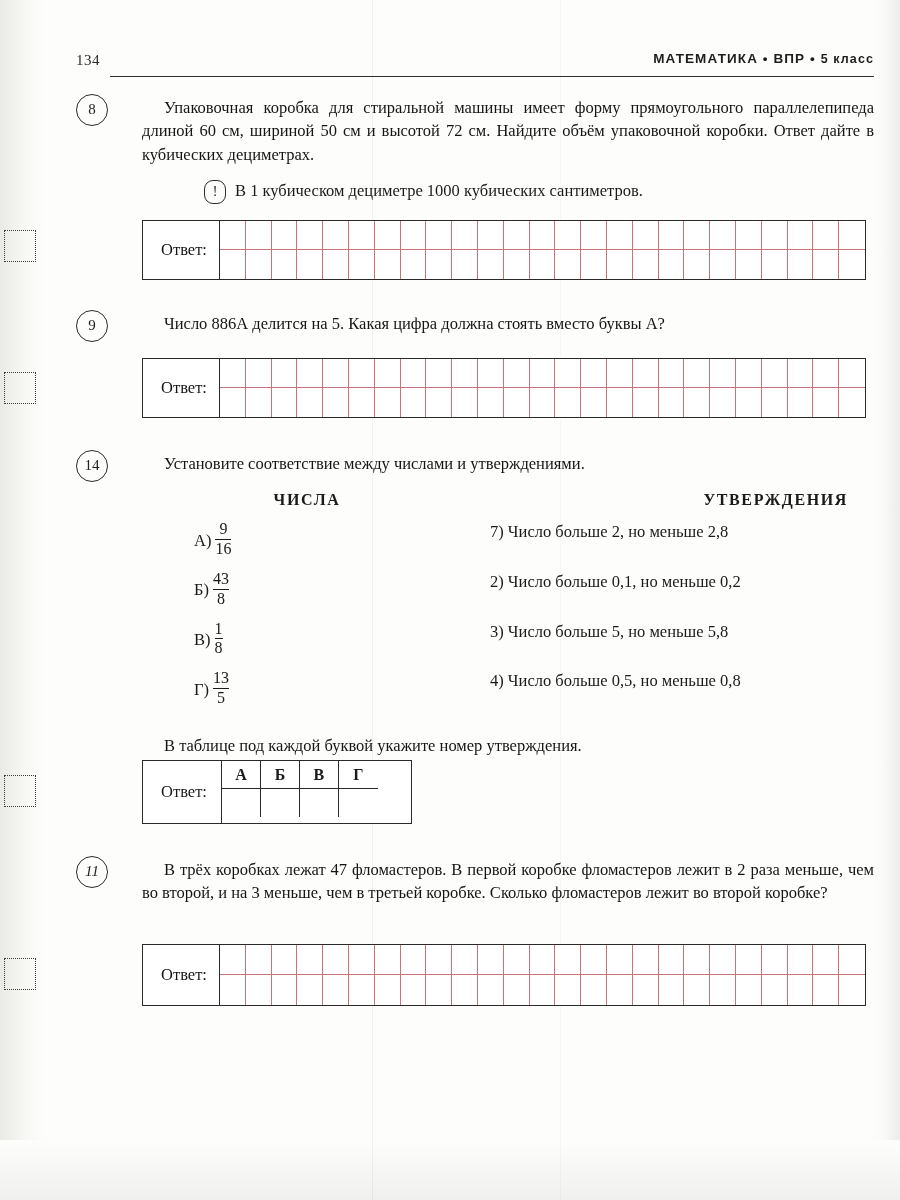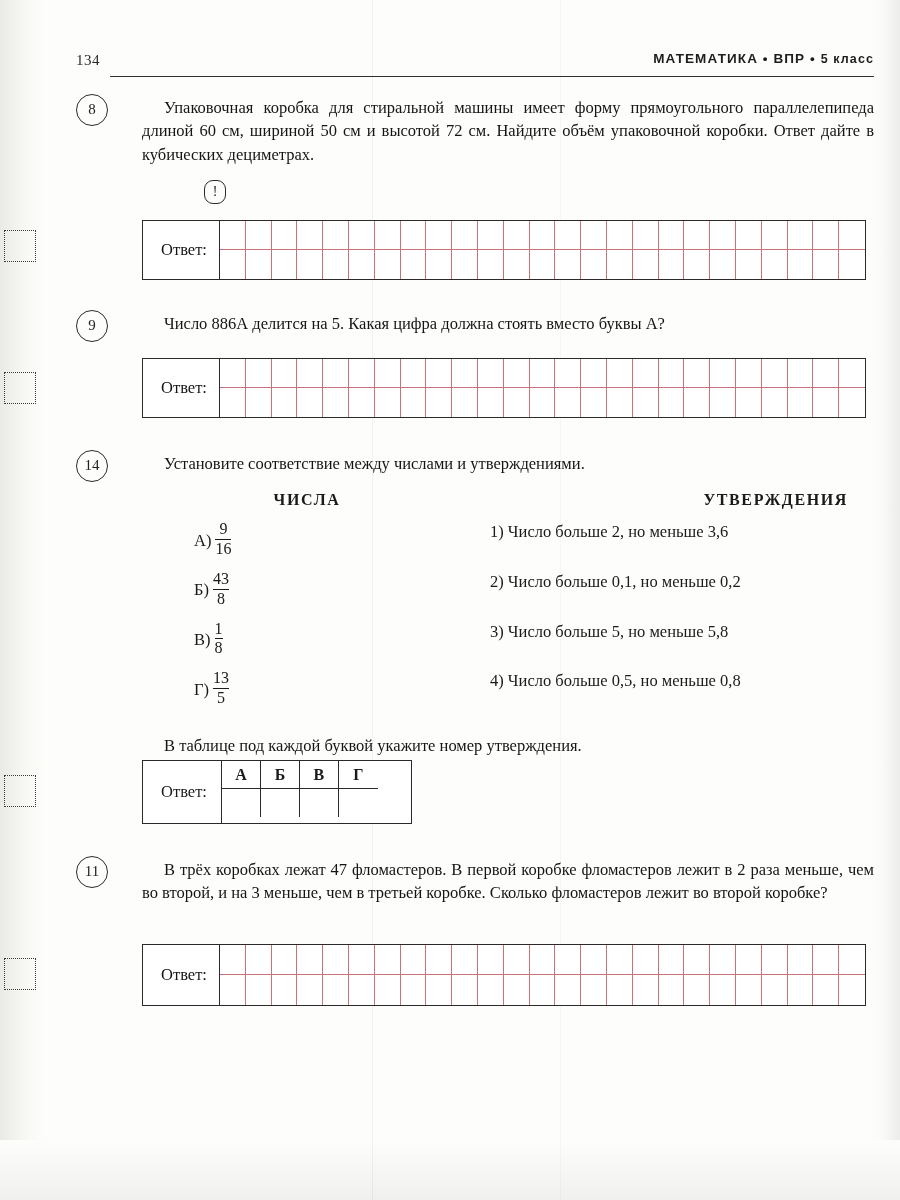--- a/index.html
+++ b/index.html
@@ -297,20 +297,21 @@
     <div class="num-circle" style="top:-2px;">8</div>
     <div class="task-body">
       <div class="qtext indent">Упаковочная коробка для стиральной машины имеет форму прямоугольного параллелепипеда длиной 60 см, шириной 50 см и высотой 72 см. Найдите объём упаковочной коробки. Ответ дайте в кубических дециметрах.</div>
     </div>
   </div>
 
   <div class="task" style="top:180px;">
     <div class="task-body">
       <div class="hint-row">
         <div class="excl">!</div>
+        <div class="hint-text">В 1 кубическом дециметре 1000 кубических сантиметров.</div>
       </div>
     </div>
   </div>
 
   <div class="check-box" style="top:230px;"></div>
   <div class="answer-strip" style="left:142px; right:34px; top:220px; height:58px;">
     <div class="answer-label">Ответ:</div>
     <div class="grid-area">
       <div class="grid-cells" style="grid-template-columns: repeat(25, 1fr); grid-template-rows: repeat(2, 1fr);">
           <div class="gcell"></div>
@@ -445,21 +446,21 @@
 
       <div class="match-row">
         <div class="mleft">
           <span>А)</span>
           <span class="frac">
             <span class="num">9</span>
             <span class="bar"></span>
             <span class="den">16</span>
           </span>
         </div>
-        <div class="mright">1) Число больше 2, но меньше 3,6</div>
+        <div class="mright">7) Число больше 2, но меньше 2,8</div>
       </div>
 
       <div class="match-row">
         <div class="mleft">
           <span>Б)</span>
           <span class="frac">
             <span class="num">43</span>
             <span class="bar"></span>
             <span class="den">8</span>
           </span>
@@ -508,21 +509,21 @@
       <div class="abvg-row bottom">
         <div class="abvg-cell"></div>
         <div class="abvg-cell"></div>
         <div class="abvg-cell"></div>
         <div class="abvg-cell last"></div>
       </div>
     </div>
   </div>
 
   <div class="task" style="top:858px;">
-    <div class="num-circle" style="top:-2px;">11</div>
+    <div class="num-circle" style="top:-2px;font-style:italic;">11</div>
     <div class="task-body">
       <div class="qtext indent">В трёх коробках лежат 47 фломастеров. В первой коробке фломастеров лежит в 2 раза меньше, чем во второй, и на 3 меньше, чем в третьей коробке. Сколько фломастеров лежит во второй коробке?</div>
     </div>
   </div>
 
   <div class="check-box" style="top:958px;"></div>
   <div class="answer-strip" style="left:142px; right:34px; top:944px; height:60px;">
     <div class="answer-label">Ответ:</div>
     <div class="grid-area">
       <div class="grid-cells" style="grid-template-columns: repeat(25, 1fr); grid-template-rows: repeat(2, 1fr);">

